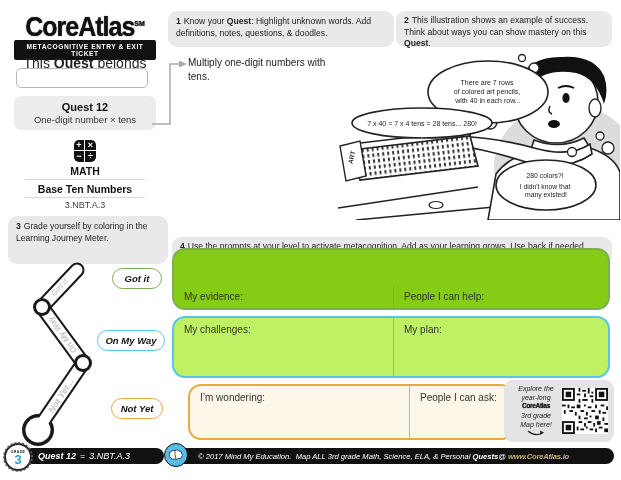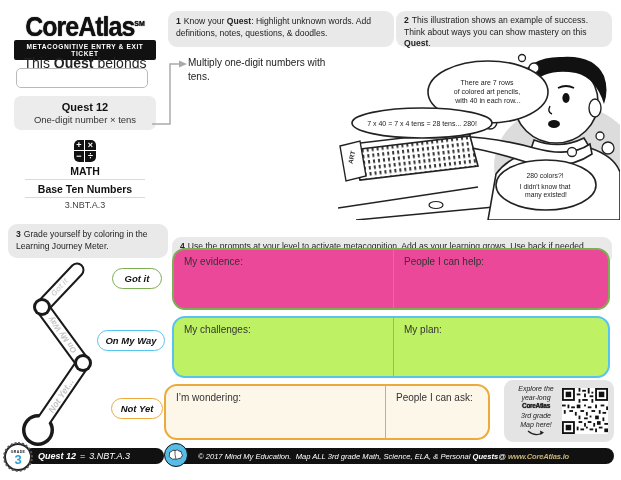--- a/index.html
+++ b/index.html
@@ -38,21 +38,21 @@
   .step-pill .num { font-weight:800; margin-right:3px; }
   .step-pill b { font-weight:800; }
 
   .quest-desc { font-size:10px; color:#222; line-height:1.4; }
 
   
   .pbox { border-radius:13px; display:flex; }
   .pbox .cell { padding:6px 10px; font-size:10px; color:#333; }
   .pbox .cell.left { width:220px; }
   .pbox .cell.right { flex:1; }
-  .pbox.green { border:2px solid #7cae54; background:#ec4899; }
+  .pbox.green { border:2px solid #7cae54; background:#84cc16;align-items:flex-end; }
   .pbox.green .cell.left { border-right:1.5px solid #7cae54; }
   .pbox.blue { border:2px solid #57c4ef; background:#bef264; }
   .pbox.blue .cell.left { border-right:1.5px solid #57c4ef; }
   .pbox.orange { border:2px solid #edaa3c; background:#fcf7e8; }
   .pbox.orange .cell.left { border-right:1.5px solid #edaa3c; }
 
   .level-pill { background:#fff; border-radius:11px; text-align:center; font-weight:800;
                 font-style:italic; font-size:9.5px; color:#111; line-height:19px; }
   .level-pill.g { border:1.5px solid #7cae54; }
   .level-pill.b { border:1.5px solid #57c4ef; }
@@ -187,21 +187,21 @@
     <g>
       <ellipse cx="208" cy="137" rx="50" ry="25" fill="#fff" stroke="#222" stroke-width="1.6"></ellipse>
       <text text-anchor="middle" font-size="6.8" fill="#222">
         <tspan x="208" y="130">280 colors?!</tspan>
         <tspan x="208" y="141">I didn't know that</tspan>
         <tspan x="208" y="149">many existed!</tspan>
       </text>
     </g>
   </svg>
 
-  <div class="abs step-pill" style="left:8px; top:224px; width:160px; height:34px;">
+  <div class="abs step-pill" style="left:8px; top:216px; width:160px; height:48px;">
     <span class="num">3</span><span>Grade yourself by coloring in the Learning Journey Meter.</span>
   </div>
 
   <svg class="abs" style="left:5px; top:258px;" width="115" height="192" viewBox="0 0 115 192">
     <g stroke="#1a1a1a" stroke-linecap="round">
       <line x1="33" y1="171" x2="78" y2="105" stroke-width="15"></line>
       <line x1="78" y1="105" x2="37" y2="49" stroke-width="15"></line>
       <line x1="37" y1="49" x2="72" y2="12" stroke-width="15"></line>
     </g>
     <circle cx="33" cy="172" r="16" fill="#1a1a1a"></circle>
@@ -239,21 +239,21 @@
 
   <div class="abs pbox blue" style="left:172px; top:316px; width:438px; height:62px;">
     <div class="cell left">
       <span>My challenges:</span>
     </div>
     <div class="cell right">
       <span>My plan:</span>
     </div>
   </div>
 
-  <div class="abs pbox orange" style="left:164px; top:384px; width:326px; height:56px;">
+  <div class="abs pbox orange" style="left:188px; top:384px; width:326px; height:56px;">
     <div class="cell left">
       <span>I’m wondering:</span>
     </div>
     <div class="cell right">
       <span>People I can ask:</span>
     </div>
   </div>
 
   <div class="abs qr-panel" style="left:504px; top:380px; width:110px; height:62px;">
     <div class="qr-text">

